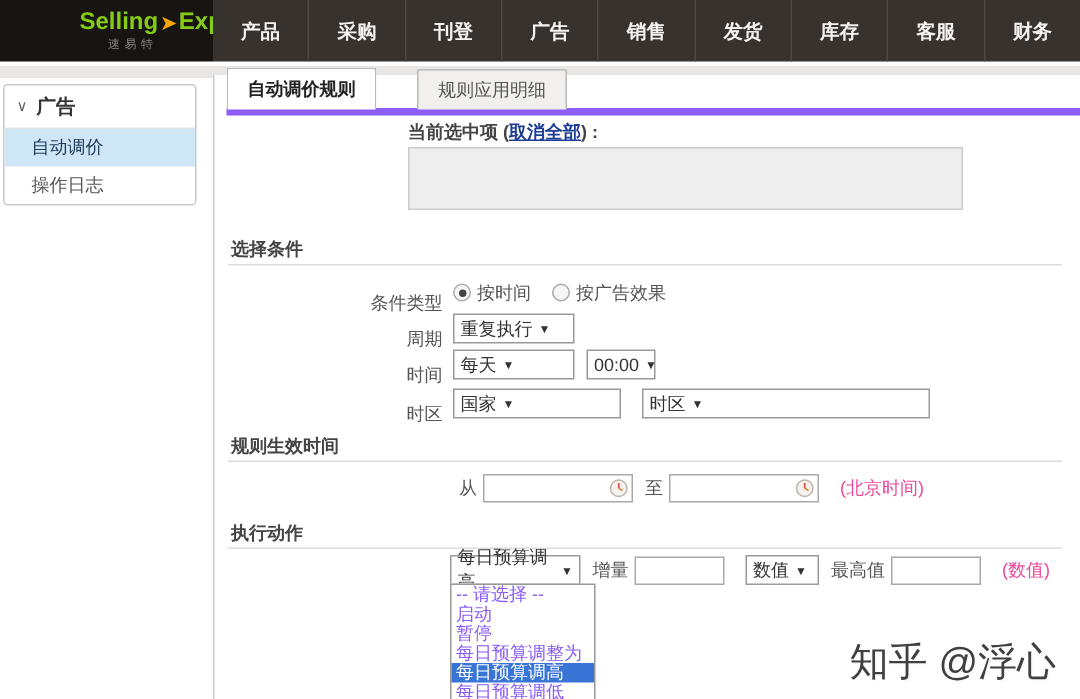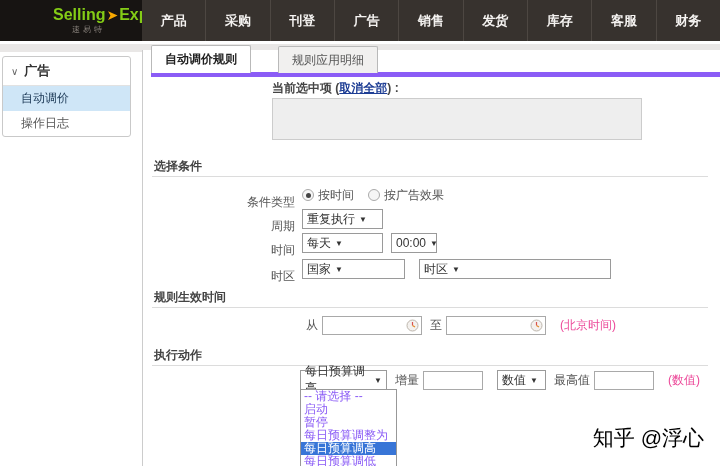--- a/index.html
+++ b/index.html
@@ -55,21 +55,21 @@
   .dinput { width:100px; height:19px; border:1px solid #a9a9a9; background:#fff; display:flex; align-items:center; justify-content:flex-end; padding-right:2px; cursor:text; }
   .clock-icon { width:13px; height:13px; display:inline-block; }
 
   .note { color:#ec4899; font-size:12px; }
   .gap4 { width:4px; } .gap8 { width:8px; } .gap14 { width:14px; }
 
   .dd-list { position:absolute; left:157px; top:339px; width:97px; background:#fff; border:1px solid #989898; z-index:5; }
   .dd-opt { height:13px; line-height:13px; font-size:12px; color:#8b5cf6; padding:0 3px; white-space:nowrap; overflow:hidden; cursor:pointer; }
   .dd-opt.selected { background:#3875d7; color:#fff; }
 
-  .watermark { position:absolute; right:16px; top:424px; font-size:21px; color:#000000; text-shadow:1px 1px 0 #fafafa; }
+  .watermark { position:absolute; right:16px; top:424px; font-size:26px; color:#404040; text-shadow:1px 1px 0 #fafafa; }
 </style>
 </head>
 <body>
 
 <div class="frame">
 
   <div class="topbar">
     <div class="logo-area">
       <div class="logo-row">
         <span class="logo-selling">Selling</span>
@@ -165,21 +165,21 @@
       </div>
       <div class="gap8"></div>
       <div class="select" style="width:46px">
         <span>00:00</span>
         <span class="caret">▼</span>
       </div>
     </div>
 
     <div class="frow" style="top:209px">
       <div class="flabel">时区</div>
-      <div class="select" style="width:103px">
+      <div class="select" style="width:112px">
         <span>国家</span>
         <span class="caret">▼</span>
       </div>
       <div class="gap14"></div>
       <div class="select" style="width:192px">
         <span>时区</span>
         <span class="caret">▼</span>
       </div>
     </div>
 

